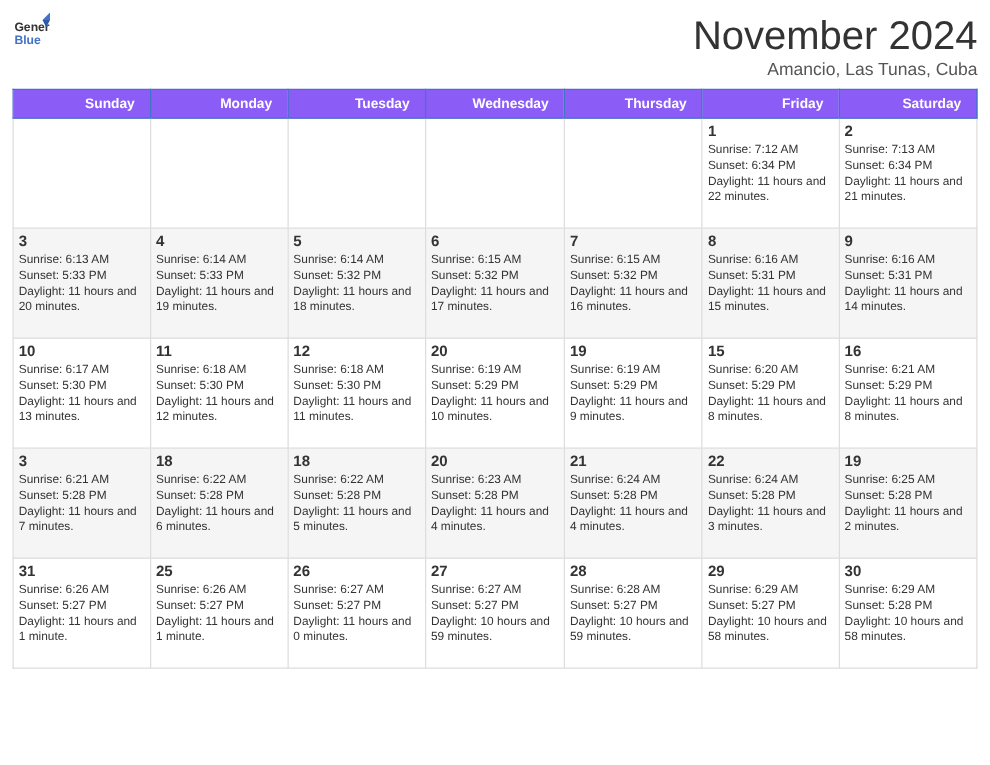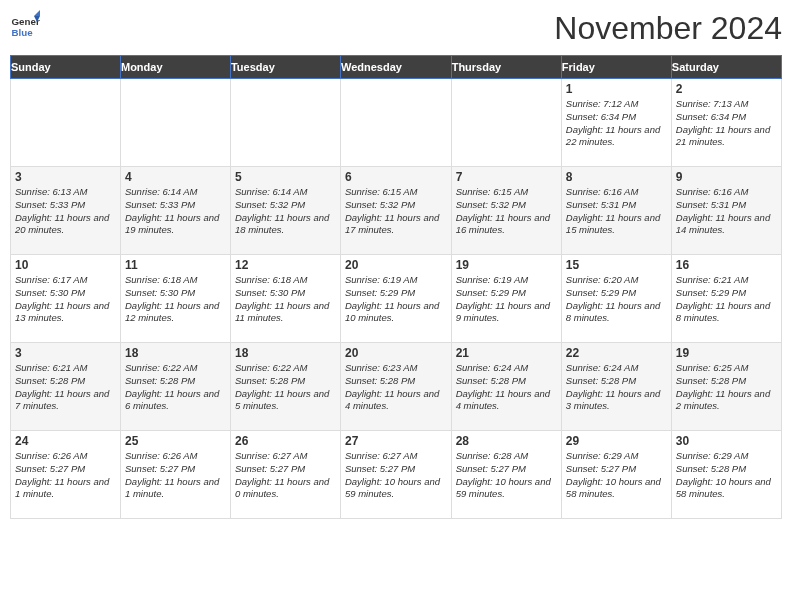--- a/index.html
+++ b/index.html
@@ -43,24 +43,24 @@
     .subtitle {
       font-size: 14px;
       color: #555;
     }
     .calendar {
       width: 100%;
       border-collapse: collapse;
       font-size: 10px;
     }
     .calendar thead th {
-      background: #404040;
+      background: #8b5cf6;
       color: #fff;
-      padding: 5px 0;
-      text-align: left;
+      padding: 5px 12px;
+      text-align: right;
       font-size: 11px;
       font-weight: bold;
       border: 1px solid #4472C4;
     }
     .calendar tbody td {
       border: 1px solid #ddd;
       vertical-align: top;
       padding: 3px 4px;
       width: 113px;
       height: 88px;
@@ -73,39 +73,39 @@
       font-size: 12px;
       font-weight: bold;
       color: #333;
       display: block;
       margin-bottom: 2px;
     }
     .day-info {
       font-size: 9.5px;
       color: #333;
       line-height: 1.35;
-      font-style: italic;
     }
     .empty { background: #fff !important; }
   </style>
 </head>
 <body>
 <div class="page">
 
   <div class="header">
     <div class="logo">
       <svg class="logo-icon" viewBox="0 0 40 40">
         <text x="2" y="20" font-size="13" font-weight="bold" fill="#333">General</text>
         <text x="2" y="34" font-size="13" font-weight="bold" fill="#4472C4">Blue</text>
         <polygon points="32,8 40,8 40,0" fill="#4472C4"></polygon>
         <polygon points="32,8 40,8 36,16" fill="#2a5ba8"></polygon>
       </svg>
     </div>
     <div class="title-block">
       <div class="month-title">November 2024</div>
+      <div class="subtitle">Amancio, Las Tunas, Cuba</div>
     </div>
   </div>
 
   <table class="calendar">
     <thead>
       <tr>
         <th>Sunday</th>
         <th>Monday</th>
         <th>Tuesday</th>
         <th>Wednesday</th>
@@ -215,21 +215,21 @@
             <span class="day-num">22</span>
             <div class="day-info">Sunrise: 6:24 AM<br>Sunset: 5:28 PM<br>Daylight: 11 hours and 3 minutes.</div>
           </td>
           <td>
             <span class="day-num">19</span>
             <div class="day-info">Sunrise: 6:25 AM<br>Sunset: 5:28 PM<br>Daylight: 11 hours and 2 minutes.</div>
           </td>
         </tr>
         <tr>
           <td>
-            <span class="day-num">24</span>
+            <span class="day-num">31</span>
             <div class="day-info">Sunrise: 6:26 AM<br>Sunset: 5:27 PM<br>Daylight: 11 hours and 1 minute.</div>
           </td>
           <td>
             <span class="day-num">25</span>
             <div class="day-info">Sunrise: 6:26 AM<br>Sunset: 5:27 PM<br>Daylight: 11 hours and 1 minute.</div>
           </td>
           <td>
             <span class="day-num">26</span>
             <div class="day-info">Sunrise: 6:27 AM<br>Sunset: 5:27 PM<br>Daylight: 11 hours and 0 minutes.</div>
           </td>

